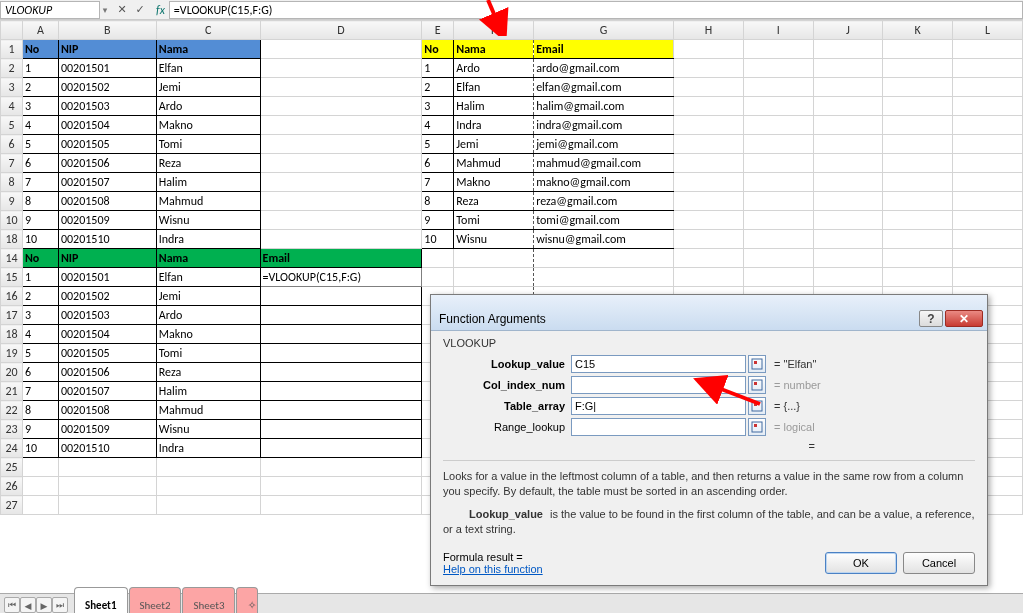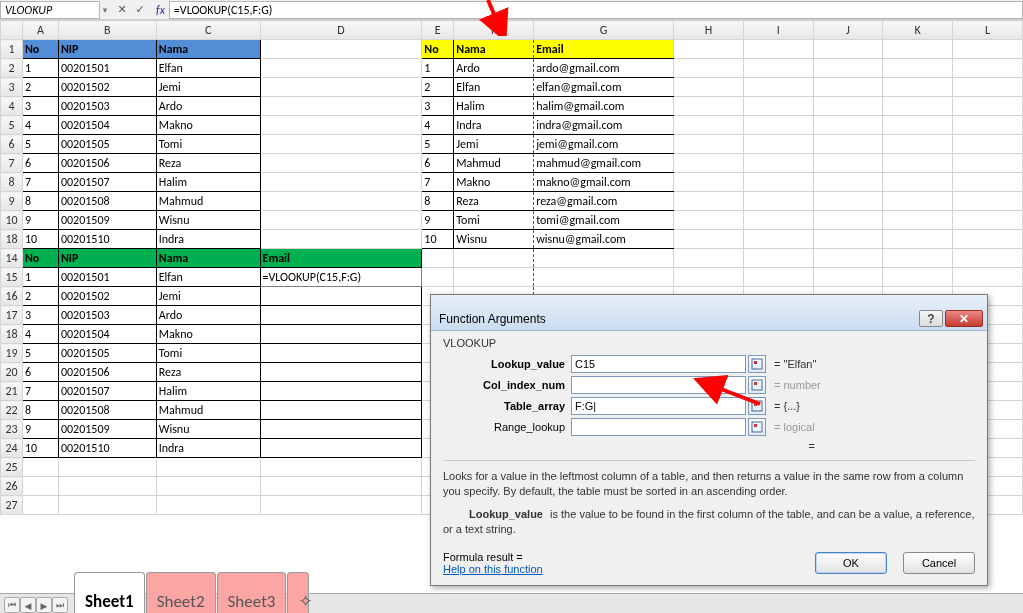--- a/index.html
+++ b/index.html
@@ -26,21 +26,21 @@
     background: #fff;
     border: 1px solid #b5b5b5;
     padding: 0 4px;
     display: flex;
     align-items: center;
     font-style: italic;
   }
   .nb-dd { width:10px; text-align:center; color:#777; font-size:9px;}
   .fn-icons { display:flex; gap:2px; padding:0 4px; }
   .fn-icon { width:16px; height:16px; display:flex; align-items:center; justify-content:center; color:#555; font-size:11px;}
-  .fx-label { font-style: italic; color:#4c1d95; margin:0 4px;}
+  .fx-label { font-style: italic; color:#0f766e; margin:0 4px;}
   .formula-bar {
     flex: 1;
     height: 18px;
     background:#fff;
     border:1px solid #b5b5b5;
     padding:0 4px;
     display:flex;
     align-items:center;
   }
   table.sheet {
@@ -89,28 +89,28 @@
     height:20px;
     background:#e6e6e6;
     display:flex;
     align-items:flex-end;
     padding-left:4px;
     border-top:1px solid #aaa;
   }
   .tab-nav{display:flex; gap:0; margin-right:6px;}
   .tab-nav div{width:16px; height:16px; background:#f4f4f4; border:1px solid #aaa; display:flex;align-items:center;justify-content:center;font-size:9px;color:#666; border-radius:2px;}
   .sheet-tab {
-    padding:18px 10px 2px;
+    padding:11px 10px 2px;
     background:#fff;
     border:1px solid #999;
     border-bottom:none;
     border-top-left-radius:4px;
     border-top-right-radius:4px;
     margin-right:1px;
-    font-size:17px;
+    font-size:11px;
     position:relative;
     top:1px;
   }
   .sheet-tab.active{background:#fff; font-weight:bold;}
   .sheet-tab.inactive{background:#fca5a5; color:#555;}
   
   .dialog {
     position:absolute;
     left:430px; top:294px;
     width:558px; height:292px;
@@ -138,21 +138,21 @@
   .arg-label.b{font-weight:bold;}
   .arg-input{width:175px; height:18px; border:1px solid #7a9ac0; background:#fff; padding:0 3px; display:flex; align-items:center;}
   .arg-pick{width:18px;height:18px;border:1px solid #7a9ac0;background:linear-gradient(#fefefe,#e4ecf5);margin-left:2px;display:flex;align-items:center;justify-content:center;}
   .arg-pick svg{width:12px;height:12px;}
   .arg-eq{margin-left:8px;color:#666;}
   .sep{border:none;border-top:1px solid #ccc;margin:8px 0 6px;}
   .desc{color:#333;line-height:1.35;margin-top:8px;}
   .desc-label{font-weight:bold; display:inline-block; width:100px; text-align:right; vertical-align:top; margin-right:4px;}
   .dlg-bottom{position:absolute;left:12px;right:12px;bottom:10px;display:flex;align-items:center;}
   .help-link{color:#0058c4; text-decoration:underline; cursor:pointer;}
-  .dlg-actions{margin-left:auto; display:flex; gap:16px;}
+  .dlg-actions{margin-left:auto; display:flex; gap:6px;}
   .win-btn{min-width:72px; height:22px; border:1px solid #888; border-radius:3px; background:linear-gradient(#fefefe,#e2e2e2); display:flex; align-items:center; justify-content:center; cursor:pointer;}
   .win-btn.primary{border-color:#4a81c4; box-shadow:0 0 0 1px #bcd5f0 inset;}
   
   .arrow{position:absolute; pointer-events:none;}
 </style>
 </head>
 <body>
 
 <div class="namebox-row">
   <div class="namebox">

